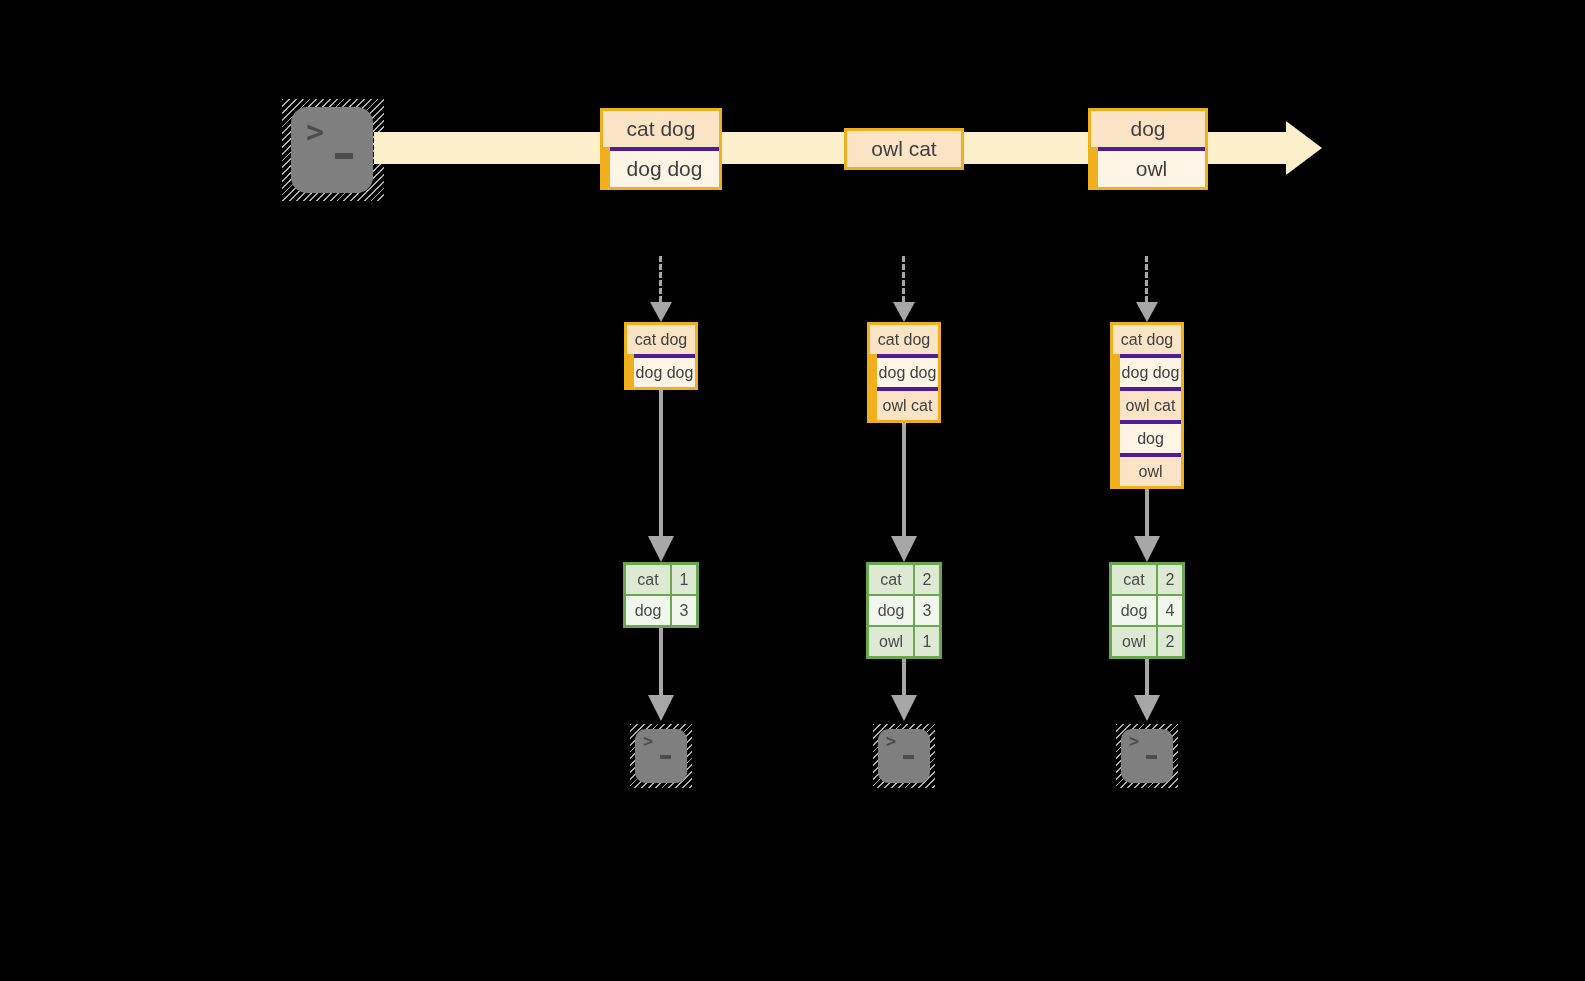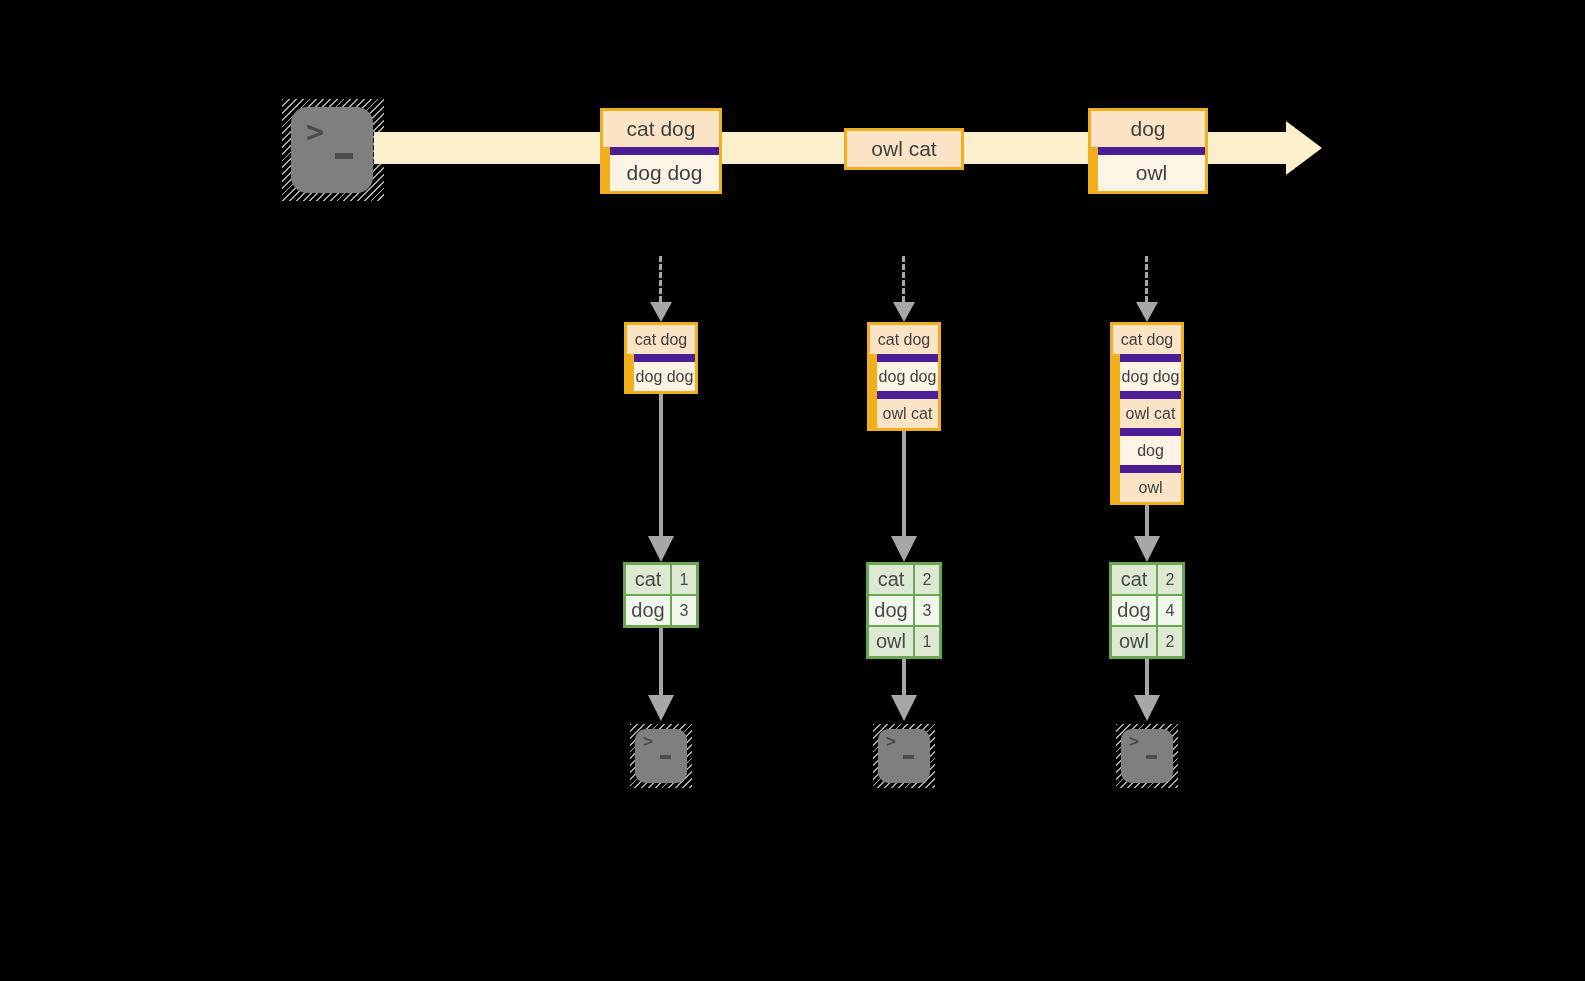--- a/index.html
+++ b/index.html
@@ -25,42 +25,42 @@
   
   .band { position:absolute; left:374px; top:132px; width:912px; height:32px; background:#fcf0cc; }
   .band-head {
     position:absolute; left:1286px; top:121px; width:0; height:0;
     border-top:27px solid transparent; border-bottom:27px solid transparent;
     border-left:36px solid #fcf0cc;
   }
   
   .gbox { position:absolute; border:3px solid #f0af1d; box-sizing:border-box; z-index:3; background:#f0af1d; }
   .gcell { display:flex; align-items:center; justify-content:center; color:#3f3f3f; }
-  .gcell + .gcell { border-top:8px solid #4c1d95;margin-left:7px; }
+  .gcell + .gcell { border-top:4px solid #4c1d95;margin-left:7px; }
   .gcell.peach { background:#fbe3c6; }
   .gcell.cream { background:#fdf4e5; }
   .gcell.big { height:36px; font-size:21px; }
   .gcell.sm { height:29px; font-size:16px; }
   
   .dashline { position:absolute; width:0; border-left:3px dashed #a7a7a7; z-index:2; }
   .solidline { position:absolute; width:4px; background:#a7a7a7; z-index:2; }
   .head-sm { position:absolute; width:0; height:0; z-index:2;
     border-left:11px solid transparent; border-right:11px solid transparent; border-top:20px solid #a7a7a7; }
   .head-lg { position:absolute; width:0; height:0; z-index:2;
     border-left:13px solid transparent; border-right:13px solid transparent; border-top:26px solid #a7a7a7; }
   
   .qband { position:absolute; left:695px; top:462px; width:428px; height:47px; background:#ffffff;
     display:flex; align-items:center; justify-content:center; z-index:1; }
   .qband span { font-size:30px; font-weight:300; color:#1d1d1d; letter-spacing:0.5px; }
   
   .gtab { position:absolute; border:3px solid #6ba750; box-sizing:border-box; width:76px; z-index:3; background:#6ba750; }
   .grow { display:flex; height:29px; }
   .grow + .grow { border-top:2px solid #6ba750; }
   .gword { width:44px; border-right:2px solid #6ba750; display:flex; align-items:center; justify-content:center;
-    font-size:20px; color:#4a4a4a; }
+    font-size:16px; color:#4a4a4a; }
   .gnum { flex:1; display:flex; align-items:center; justify-content:center; font-size:16px; color:#4a4a4a; }
   .grow.dark .gword, .grow.dark .gnum { background:#dde9d3; }
   .grow.light .gword, .grow.light .gnum { background:#f2f7ee; }
 </style>
 </head>
 <body>
 
 <div class="canvas">
 
   <div class="term big" style="left:282px; top:99px; width:102px; height:102px;">

